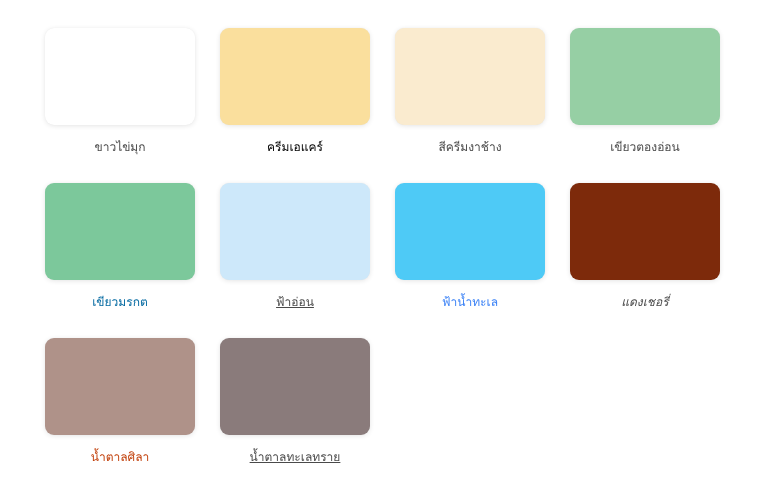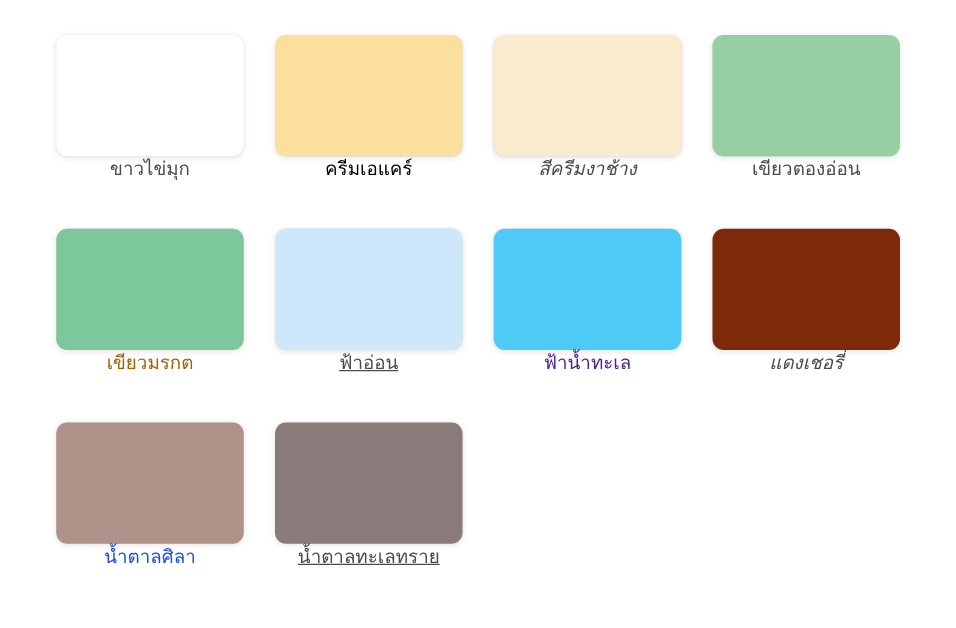--- a/index.html
+++ b/index.html
@@ -39,22 +39,22 @@
   }
 
   .swatch-chip {
     width: 150px;
     height: 97px;
     border-radius: 9px;
     box-shadow: 0 1px 5px rgba(0,0,0,0.10), 0 0 1px rgba(0,0,0,0.06);
   }
 
   .swatch-label {
-    margin-top: 0;
-    font-size: 15px;
+    margin-top: 12px;
+    font-size: 12px;
     line-height: 20px;
     color: #4a4a4a;
     text-align: center;
     white-space: nowrap;
     font-family: "DejaVu Sans", "Liberation Sans", sans-serif;
   }
 </style>
 </head>
 <body>
 
@@ -63,48 +63,48 @@
       <div class="swatch-cell">
         <div class="swatch-chip" title="ขาวไข่มุก" style="background: rgb(255, 255, 255);"></div>
         <div class="swatch-label" style="color: rgb(74, 74, 74);">ขาวไข่มุก</div>
       </div>
       <div class="swatch-cell">
         <div class="swatch-chip" title="ครีมเอแคร์" style="background: rgb(250, 223, 157);"></div>
         <div class="swatch-label" style="color: #000000;">ครีมเอแคร์</div>
       </div>
       <div class="swatch-cell">
         <div class="swatch-chip" title="สีครีมงาช้าง" style="background: rgb(250, 235, 207);"></div>
-        <div class="swatch-label" style="color: rgb(74, 74, 74); font-style: italic;">สีครีมงาช้าง</div>
+        <div class="swatch-label" style="color: rgb(74, 74, 74);">สีครีมงาช้าง</div>
       </div>
       <div class="swatch-cell">
         <div class="swatch-chip" title="เขียวตองอ่อน" style="background: rgb(150, 207, 164);"></div>
         <div class="swatch-label" style="color: rgb(74, 74, 74);">เขียวตองอ่อน</div>
       </div>
     </div>
     <div class="swatch-row">
       <div class="swatch-cell">
         <div class="swatch-chip" title="เขียวมรกต" style="background: rgb(124, 200, 155);"></div>
-        <div class="swatch-label" style="color: #a16207;">เขียวมรกต</div>
+        <div class="swatch-label" style="color: #0369a1;">เขียวมรกต</div>
       </div>
       <div class="swatch-cell">
         <div class="swatch-chip" title="ฟ้าอ่อน" style="background: rgb(205, 232, 250);"></div>
         <div class="swatch-label" style="color: rgb(74, 74, 74); text-decoration: underline;">ฟ้าอ่อน</div>
       </div>
       <div class="swatch-cell">
         <div class="swatch-chip" title="ฟ้าน้ำทะเล" style="background: rgb(78, 202, 246);"></div>
-        <div class="swatch-label" style="color: #4c1d95;">ฟ้าน้ำทะเล</div>
+        <div class="swatch-label" style="color: #3b82f6;">ฟ้าน้ำทะเล</div>
       </div>
       <div class="swatch-cell">
         <div class="swatch-chip" title="แดงเชอรี่" style="background: rgb(125, 42, 11);"></div>
         <div class="swatch-label" style="color: rgb(74, 74, 74); font-style: italic;">แดงเชอรี่</div>
       </div>
     </div>
     <div class="swatch-row">
       <div class="swatch-cell">
         <div class="swatch-chip" title="น้ำตาลศิลา" style="background: rgb(175, 146, 137);"></div>
-        <div class="swatch-label" style="color: #1d4ed8;">น้ำตาลศิลา</div>
+        <div class="swatch-label" style="color: #c2410c;">น้ำตาลศิลา</div>
       </div>
       <div class="swatch-cell">
         <div class="swatch-chip" title="น้ำตาลทะเลทราย" style="background: rgb(138, 123, 123);"></div>
         <div class="swatch-label" style="color: rgb(74, 74, 74); text-decoration: underline;">น้ำตาลทะเลทราย</div>
       </div>
     </div>
   </div>
 
 </body></html>

